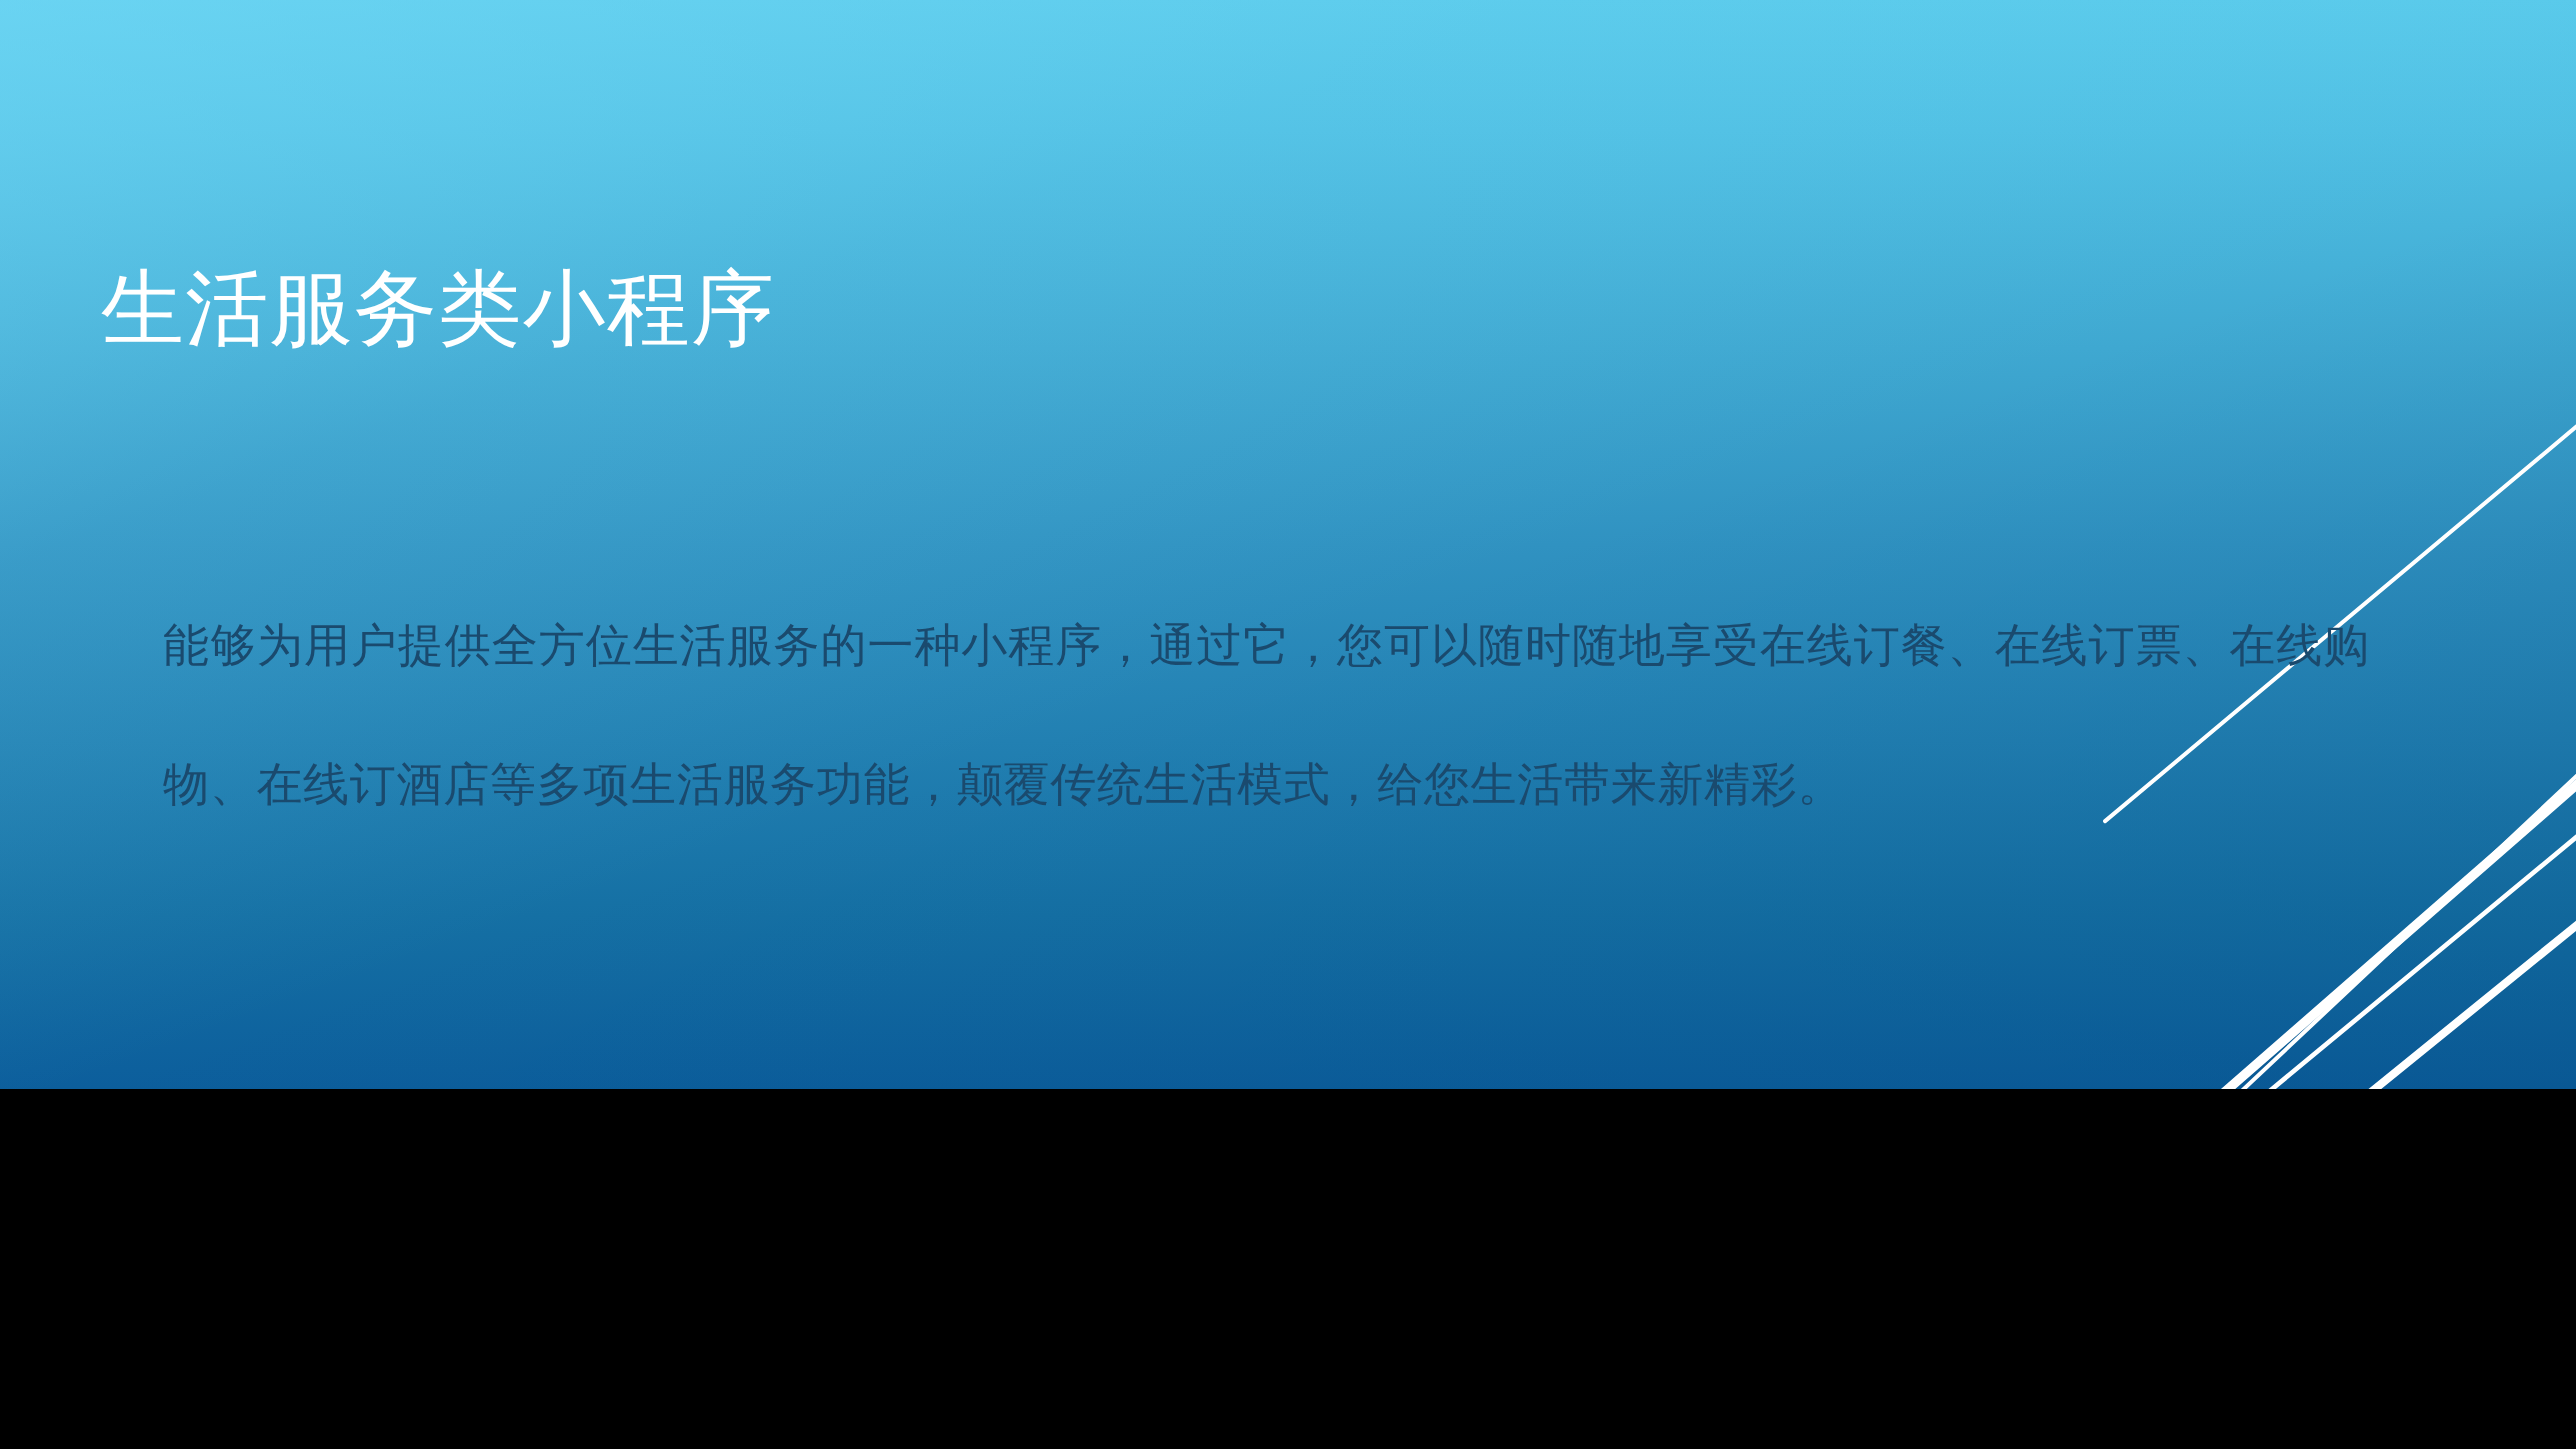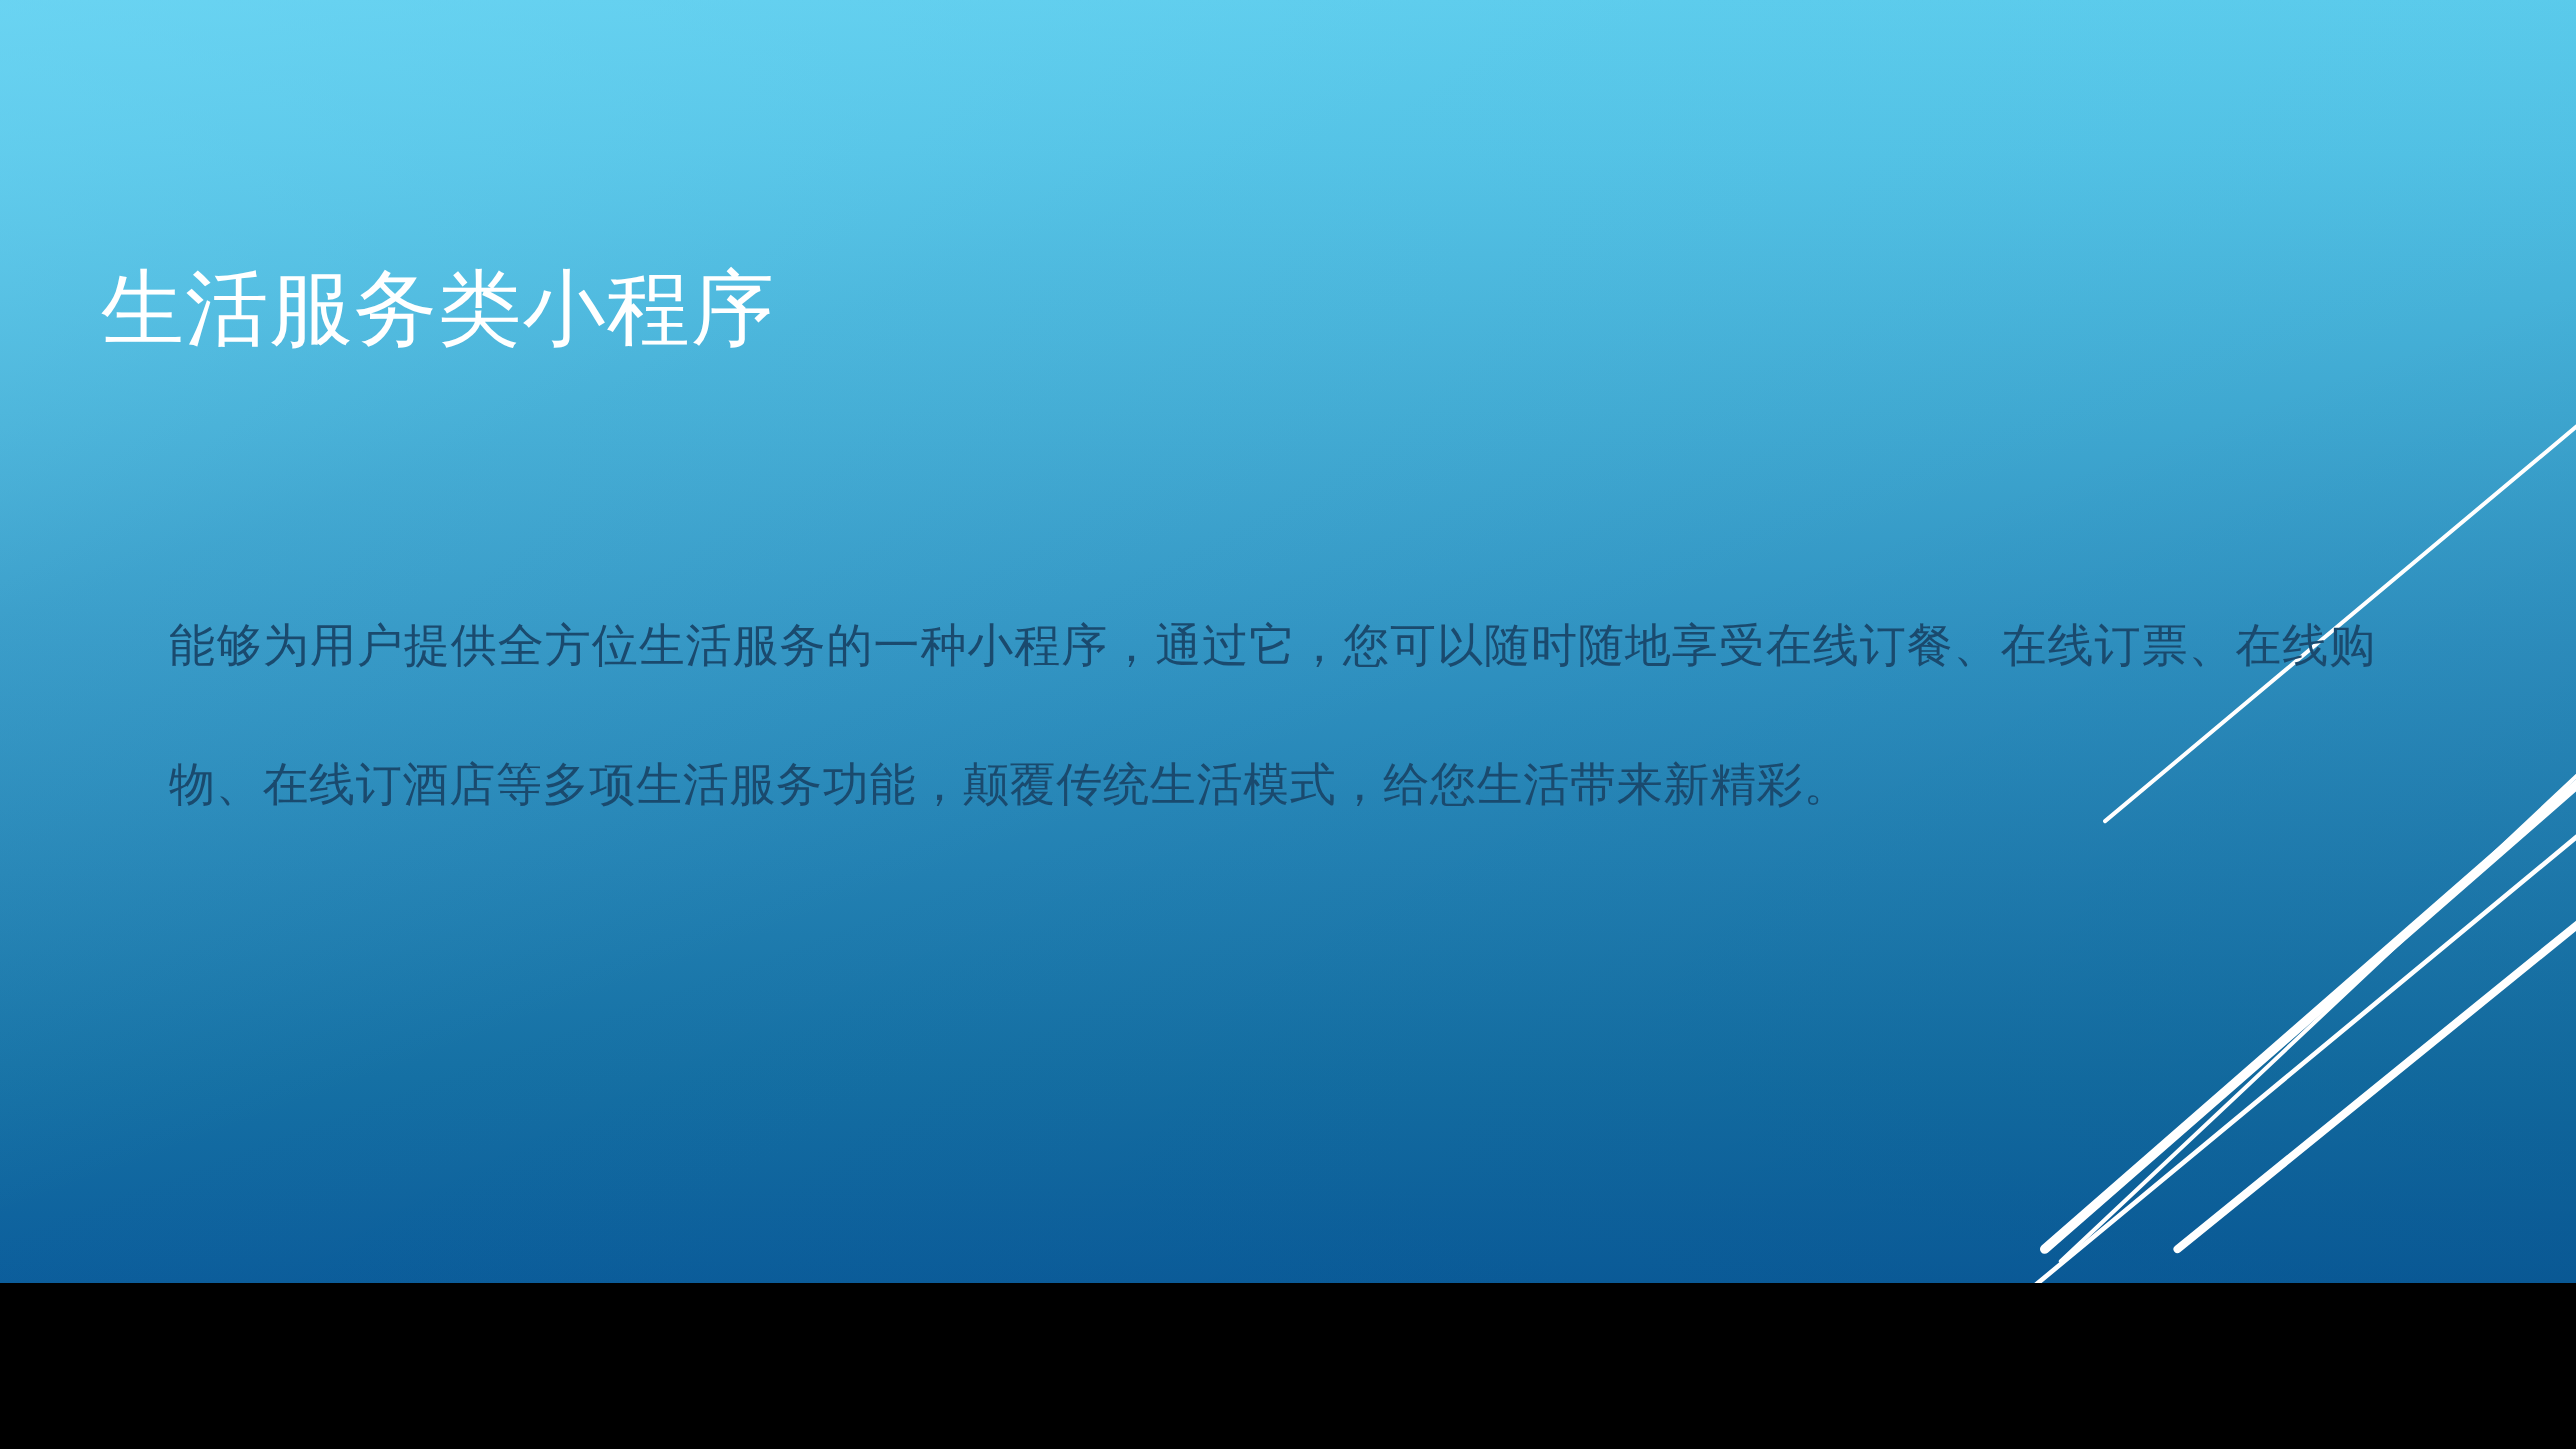--- a/index.html
+++ b/index.html
@@ -3,21 +3,21 @@
 <meta charset="utf-8">
 <style>
   html, body {
     margin: 0;
     padding: 0;
     background: #000;
   }
   #slide {
     position: relative;
     width: 2576px;
-    height: 1283px;
+    height: 1089px;
     overflow: hidden;
     font-family: "Liberation Sans", sans-serif;
     
     background:
       linear-gradient(160deg,
         rgba(120, 220, 248, 0.55) 0%,
         rgba(120, 220, 248, 0.15) 28%,
         rgba(0, 80, 140, 0.00) 55%,
         rgba(0, 70, 125, 0.25) 100%),
       linear-gradient(to bottom,
@@ -48,21 +48,21 @@
     font-size: 83px;
     line-height: 1.25;
     letter-spacing: 1.3px;
     font-weight: 400;
     white-space: nowrap;
   }
 
   
   #body-block {
     position: absolute;
-    left: 169px;
+    left: 163px;
     top: 530px;
     width: 2207px;
   }
   #body-text {
     color: #1a4a6e;
     font-family: "DejaVu Sans", "Liberation Sans", sans-serif;
     font-size: 46px;
     line-height: 139px;
     letter-spacing: 0.7px;
     text-align: justify;

